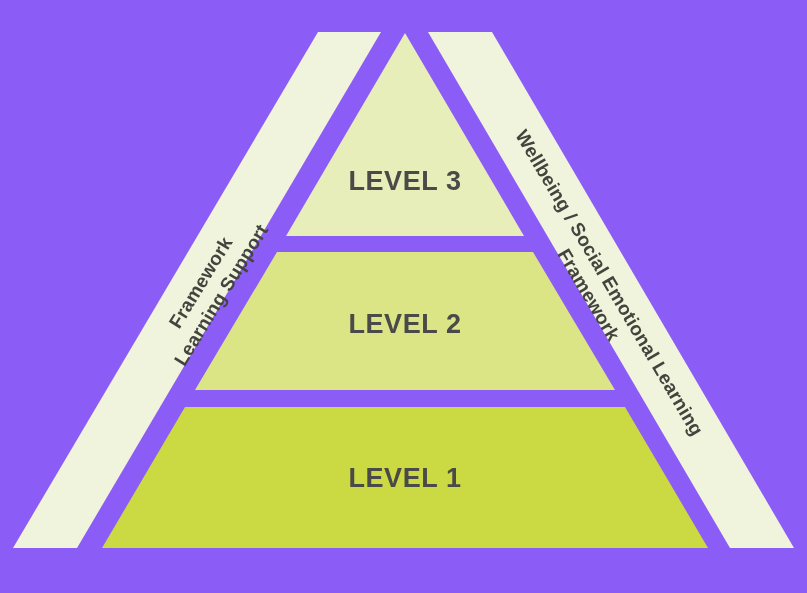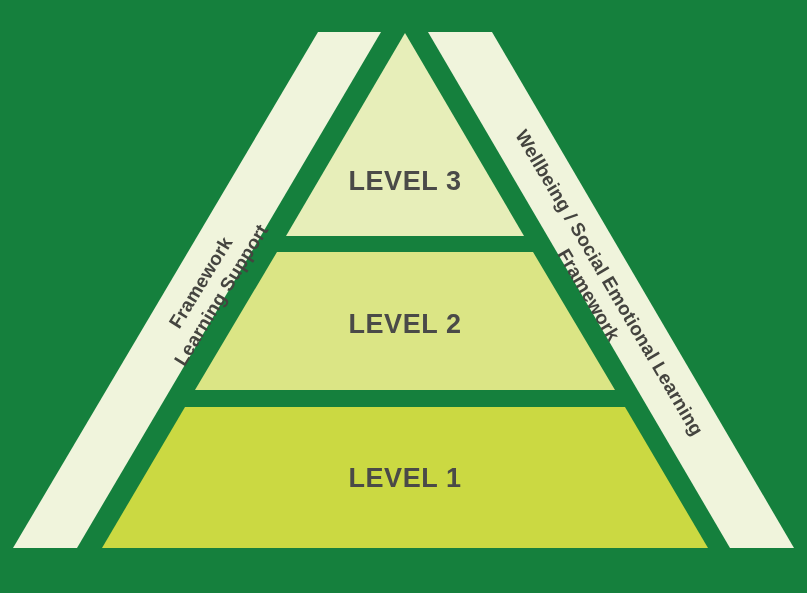--- a/index.html
+++ b/index.html
@@ -10,21 +10,21 @@
   body {
     width: 807px;
     height: 593px;
     font-family: "Liberation Sans", sans-serif;
     overflow: hidden;
   }
   #diagram-root {
     position: relative;
     width: 807px;
     height: 593px;
-    background: #15803d;
+    background: #8b5cf6;
   }
   #pyramid-svg {
     position: absolute;
     top: 0;
     left: 0;
     width: 807px;
     height: 593px;
     display: block;
   }
   .level-label {

